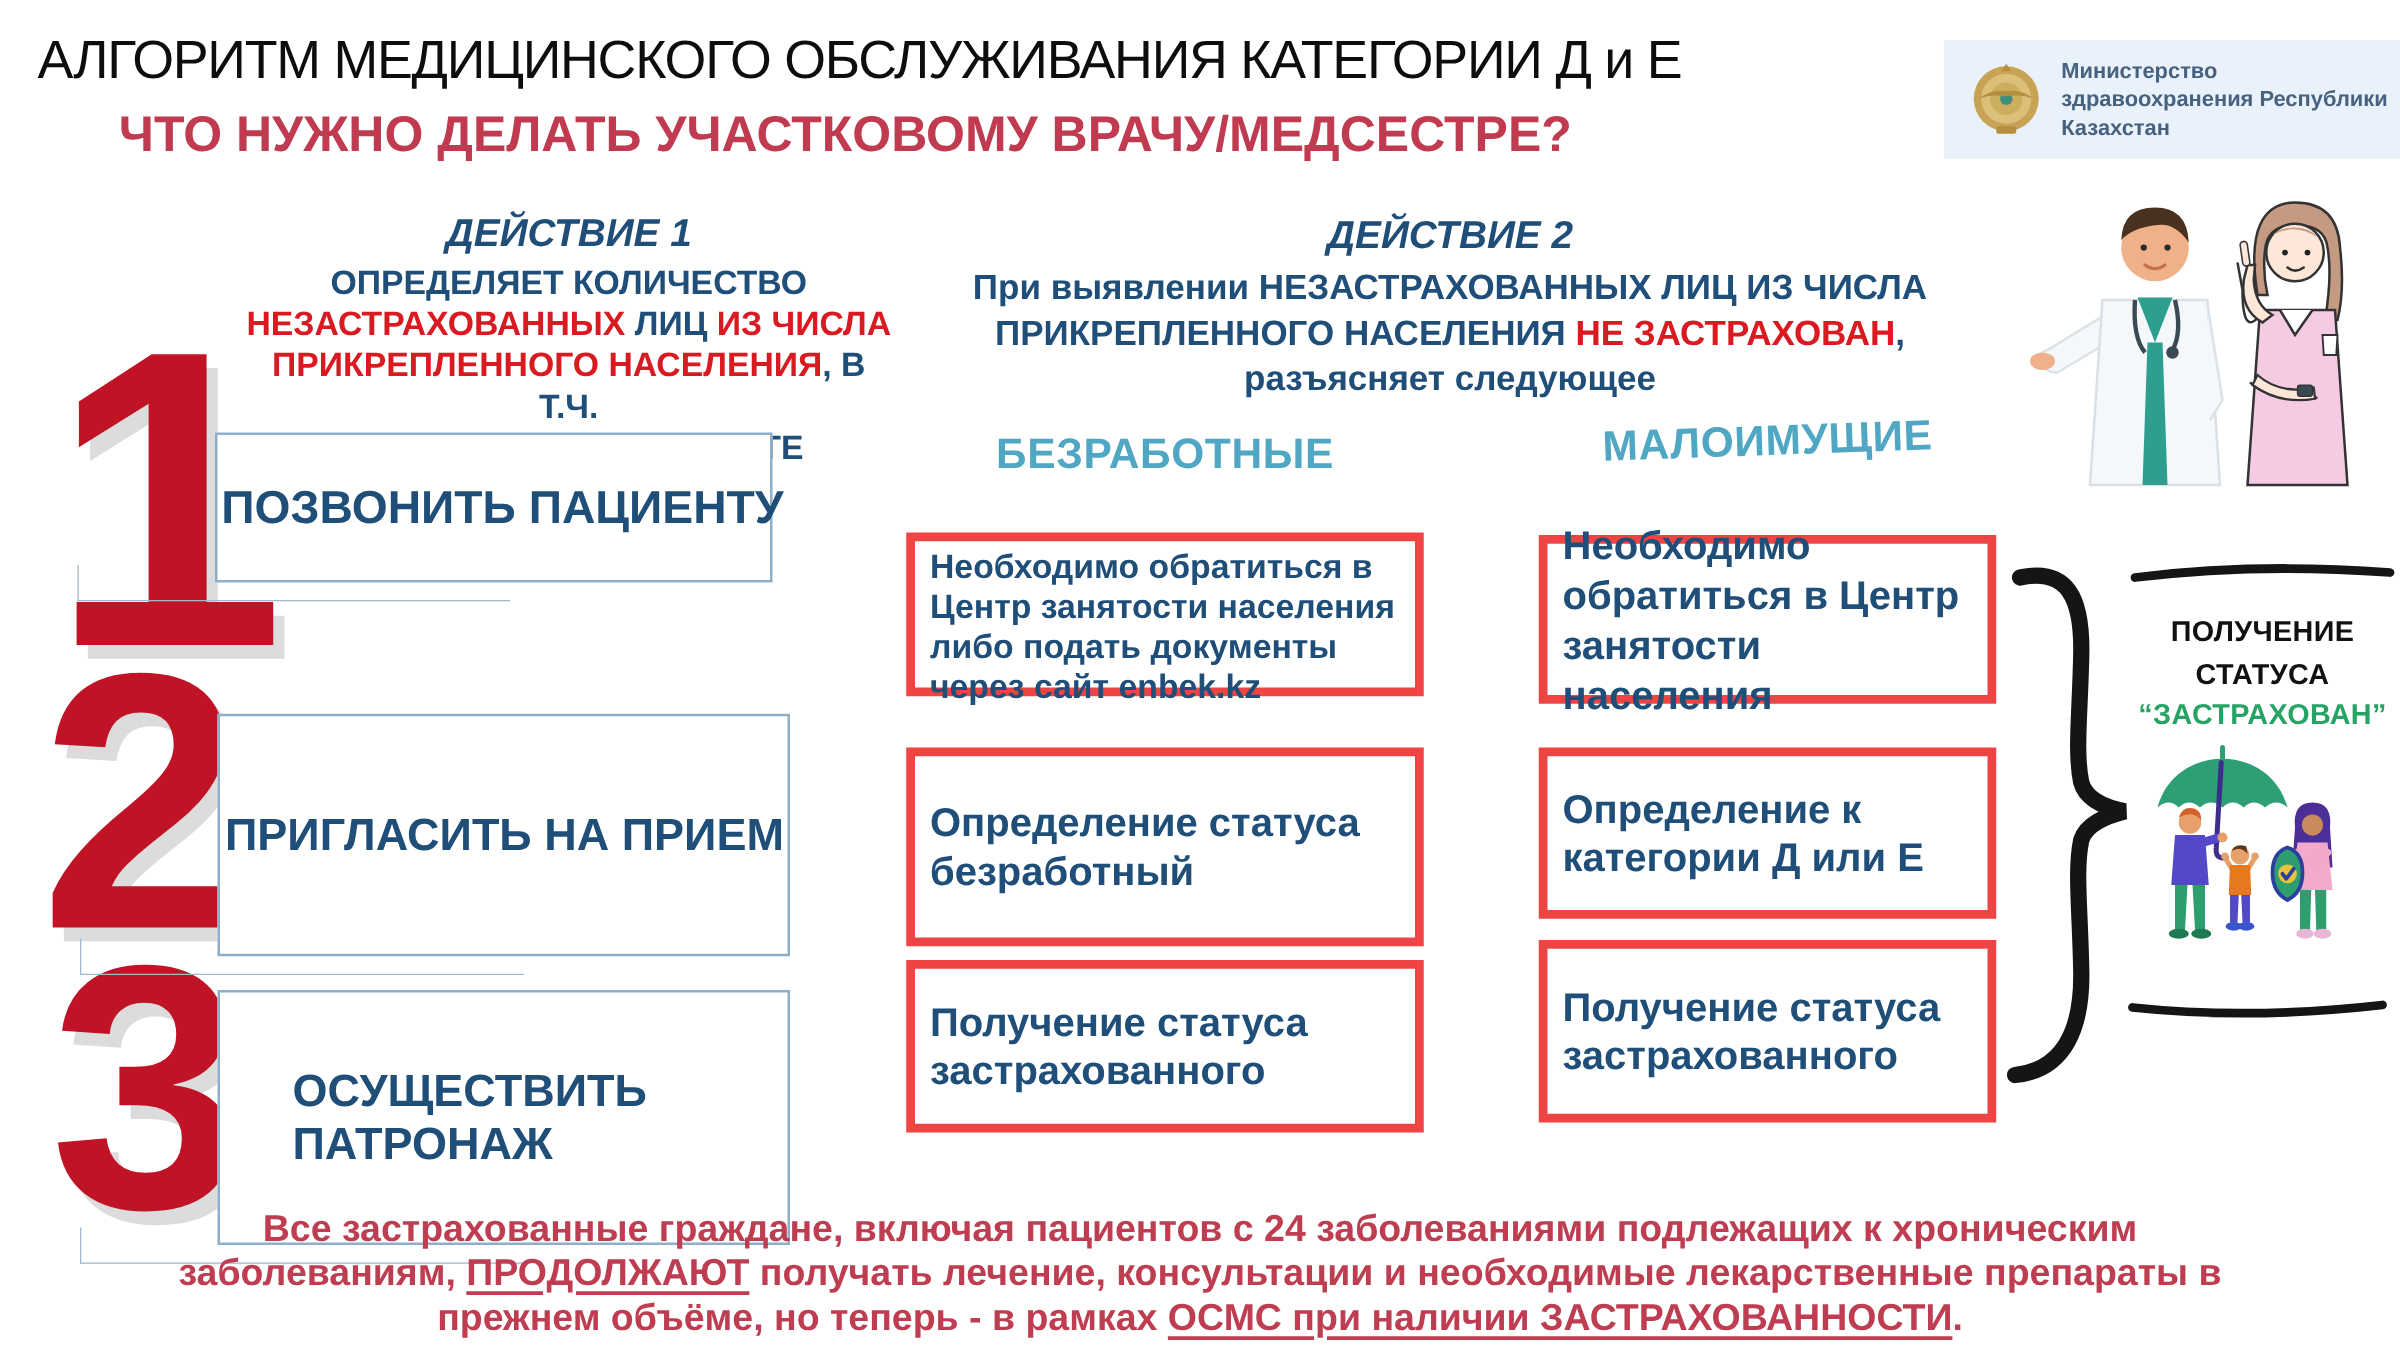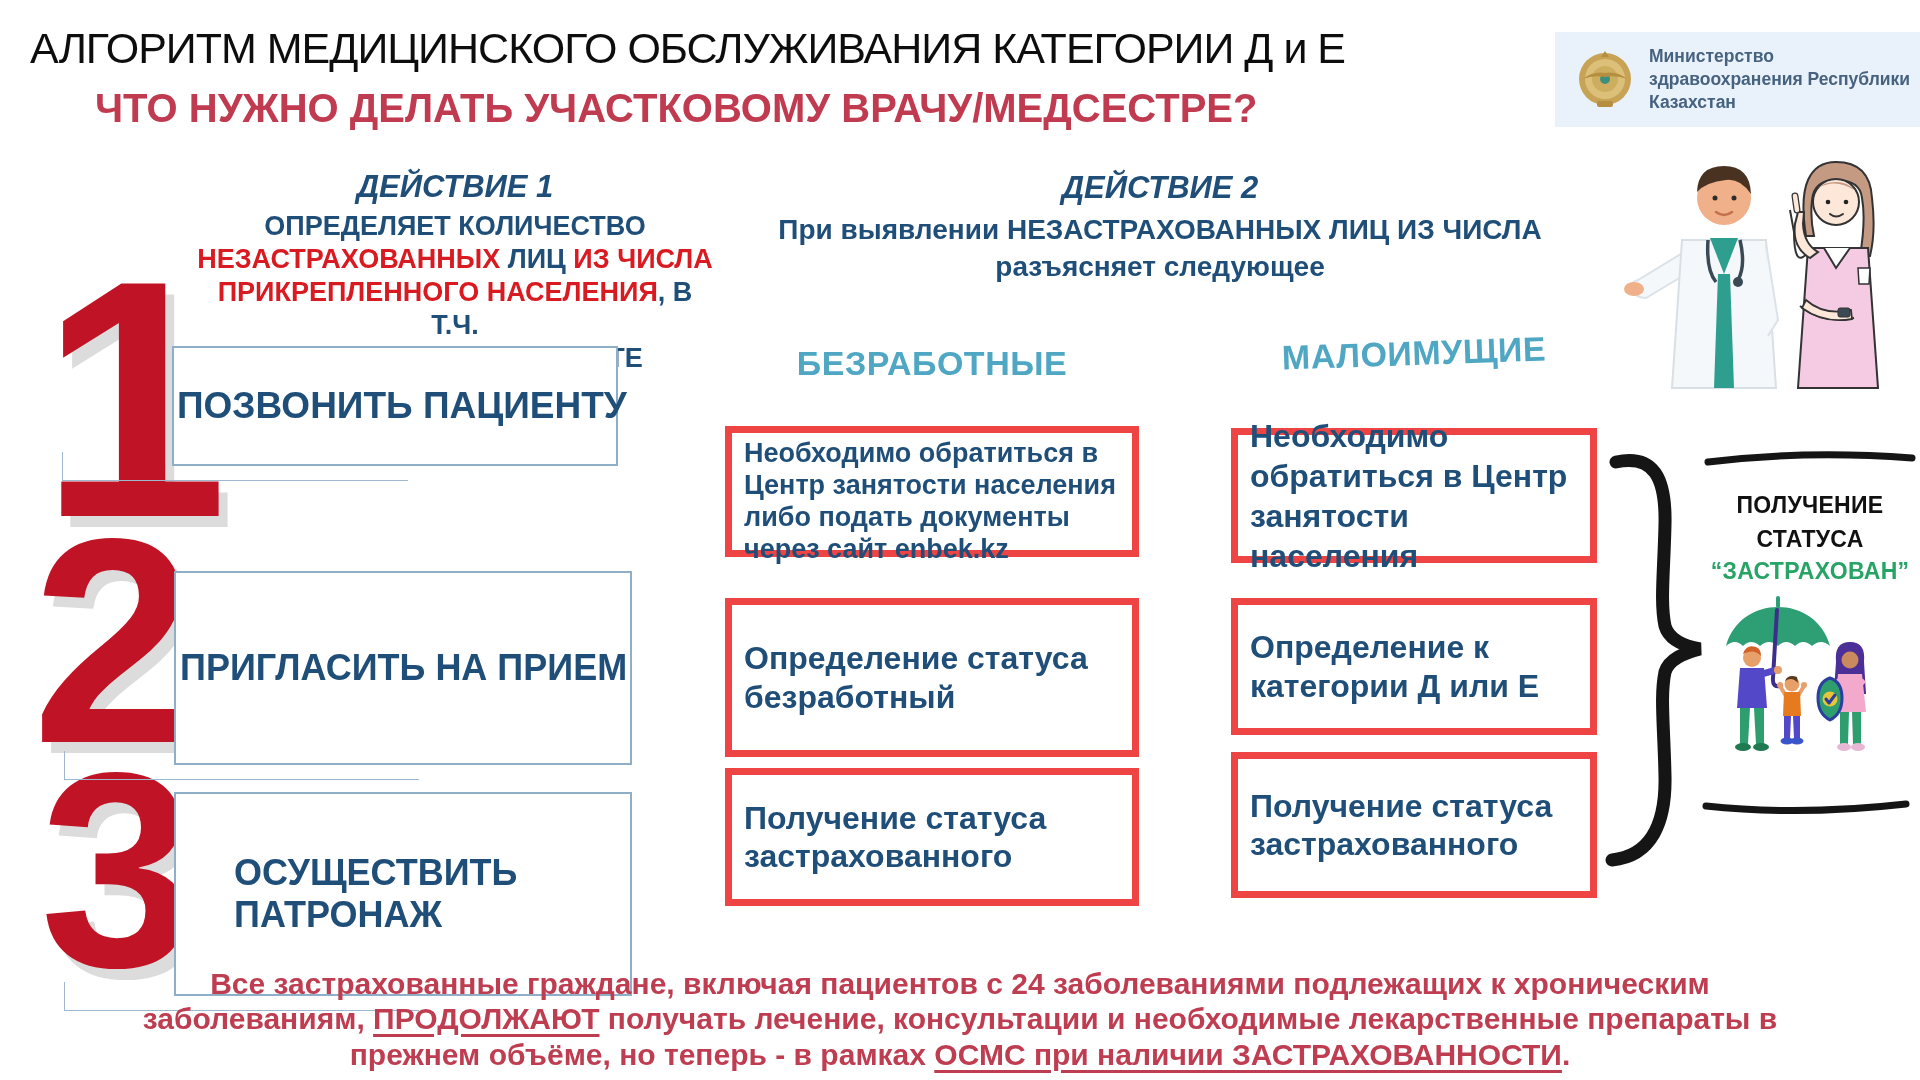--- a/index.html
+++ b/index.html
@@ -126,20 +126,21 @@
     <div class="act-head">ДЕЙСТВИЕ 1</div>
     <div>ОПРЕДЕЛЯЕТ КОЛИЧЕСТВО</div>
     <div><span class="red">НЕЗАСТРАХОВАННЫХ</span><span class="blue"> ЛИЦ </span><span class="red">ИЗ ЧИСЛА</span></div>
     <div><span class="red">ПРИКРЕПЛЕННОГО НАСЕЛЕНИЯ</span><span class="blue">, В Т.Ч.</span></div>
     <div>СОСТОЯЩИХ НА “Д” УЧЕТЕ</div>
   </div>
 
   <div class="action action2">
     <div class="act-head">ДЕЙСТВИЕ 2</div>
     <div>При выявлении НЕЗАСТРАХОВАННЫХ ЛИЦ ИЗ ЧИСЛА</div>
+    <div><span class="blue">ПРИКРЕПЛЕННОГО НАСЕЛЕНИЯ </span><span class="red">НЕ ЗАСТРАХОВАН</span><span class="blue">,</span></div>
     <div>разъясняет следующее</div>
   </div>
 
   <div class="step-num num1">1</div>
   <div class="step-num num2">2</div>
   <div class="step-num num3">3</div>
   <div class="stepbox box1">
       <span>ПОЗВОНИТЬ ПАЦИЕНТУ</span>
     </div>
   <div class="stepbox box2">

